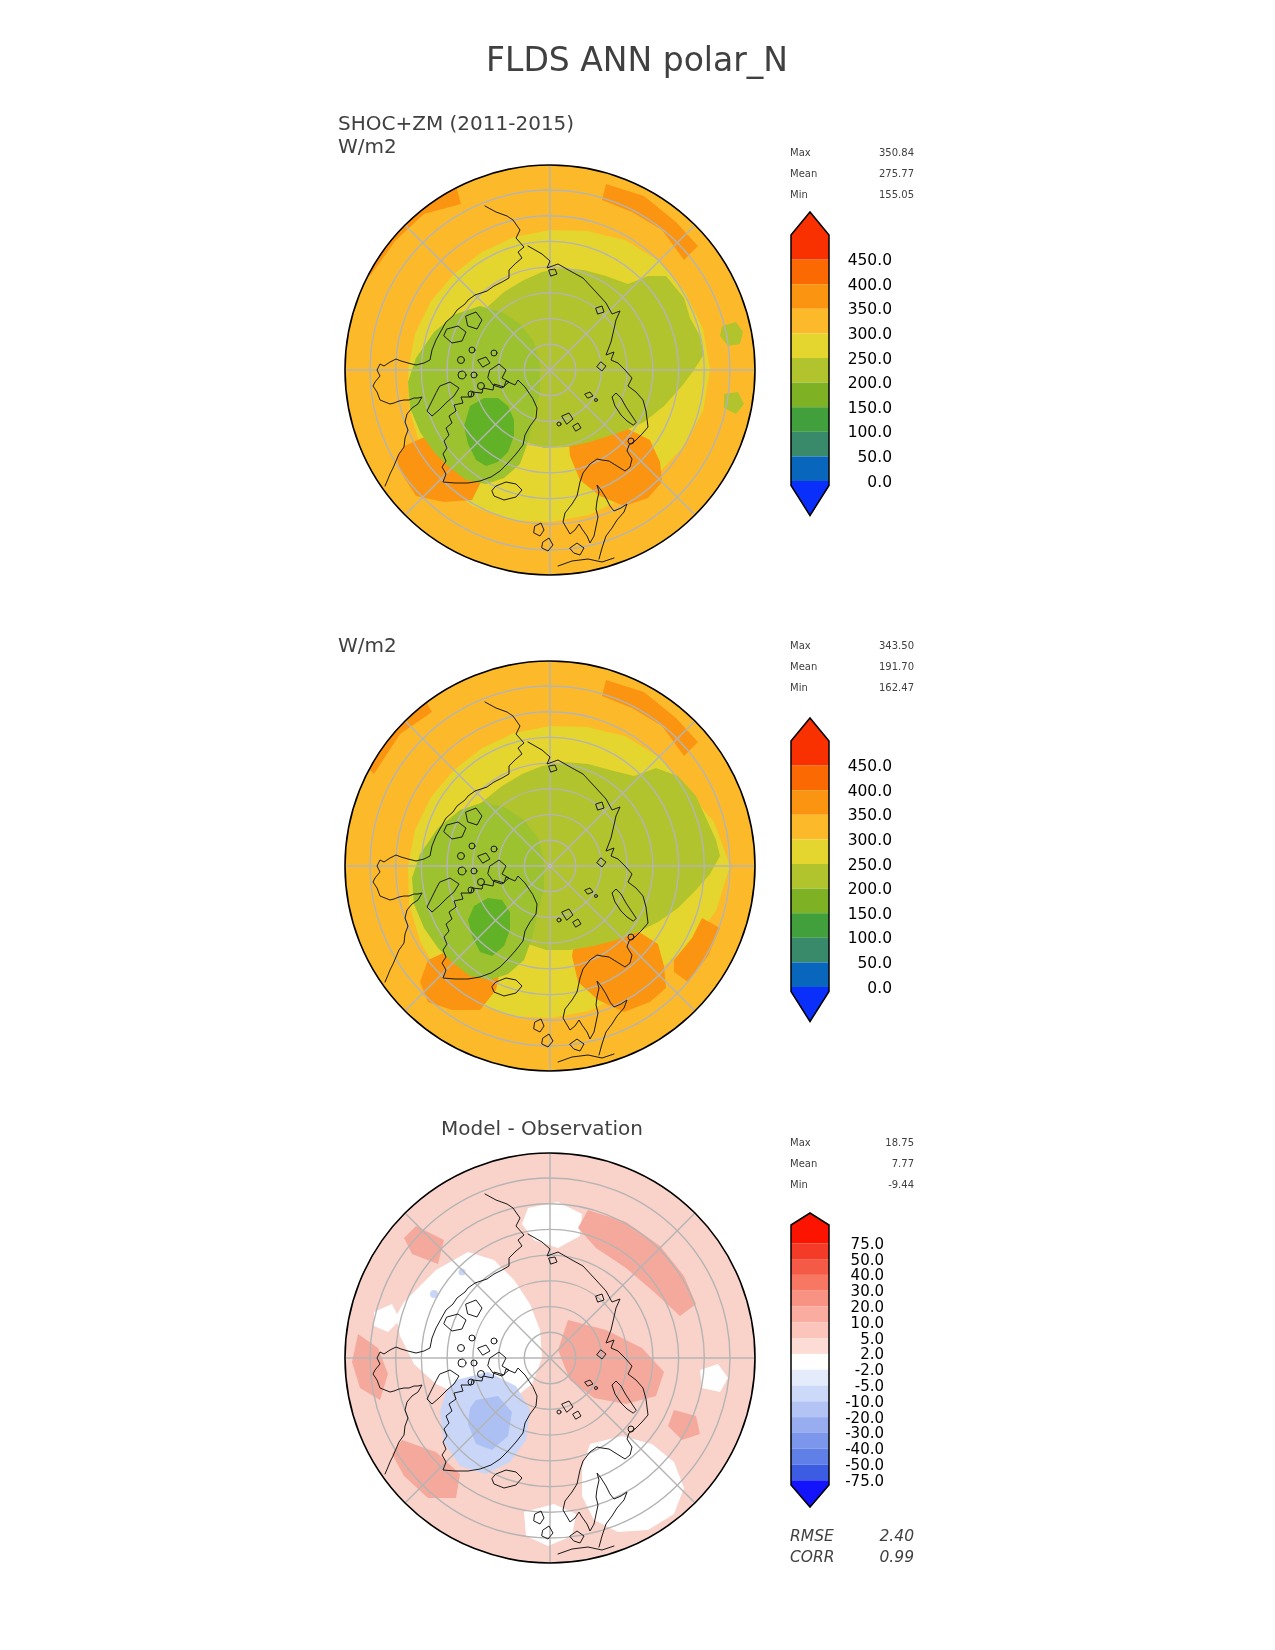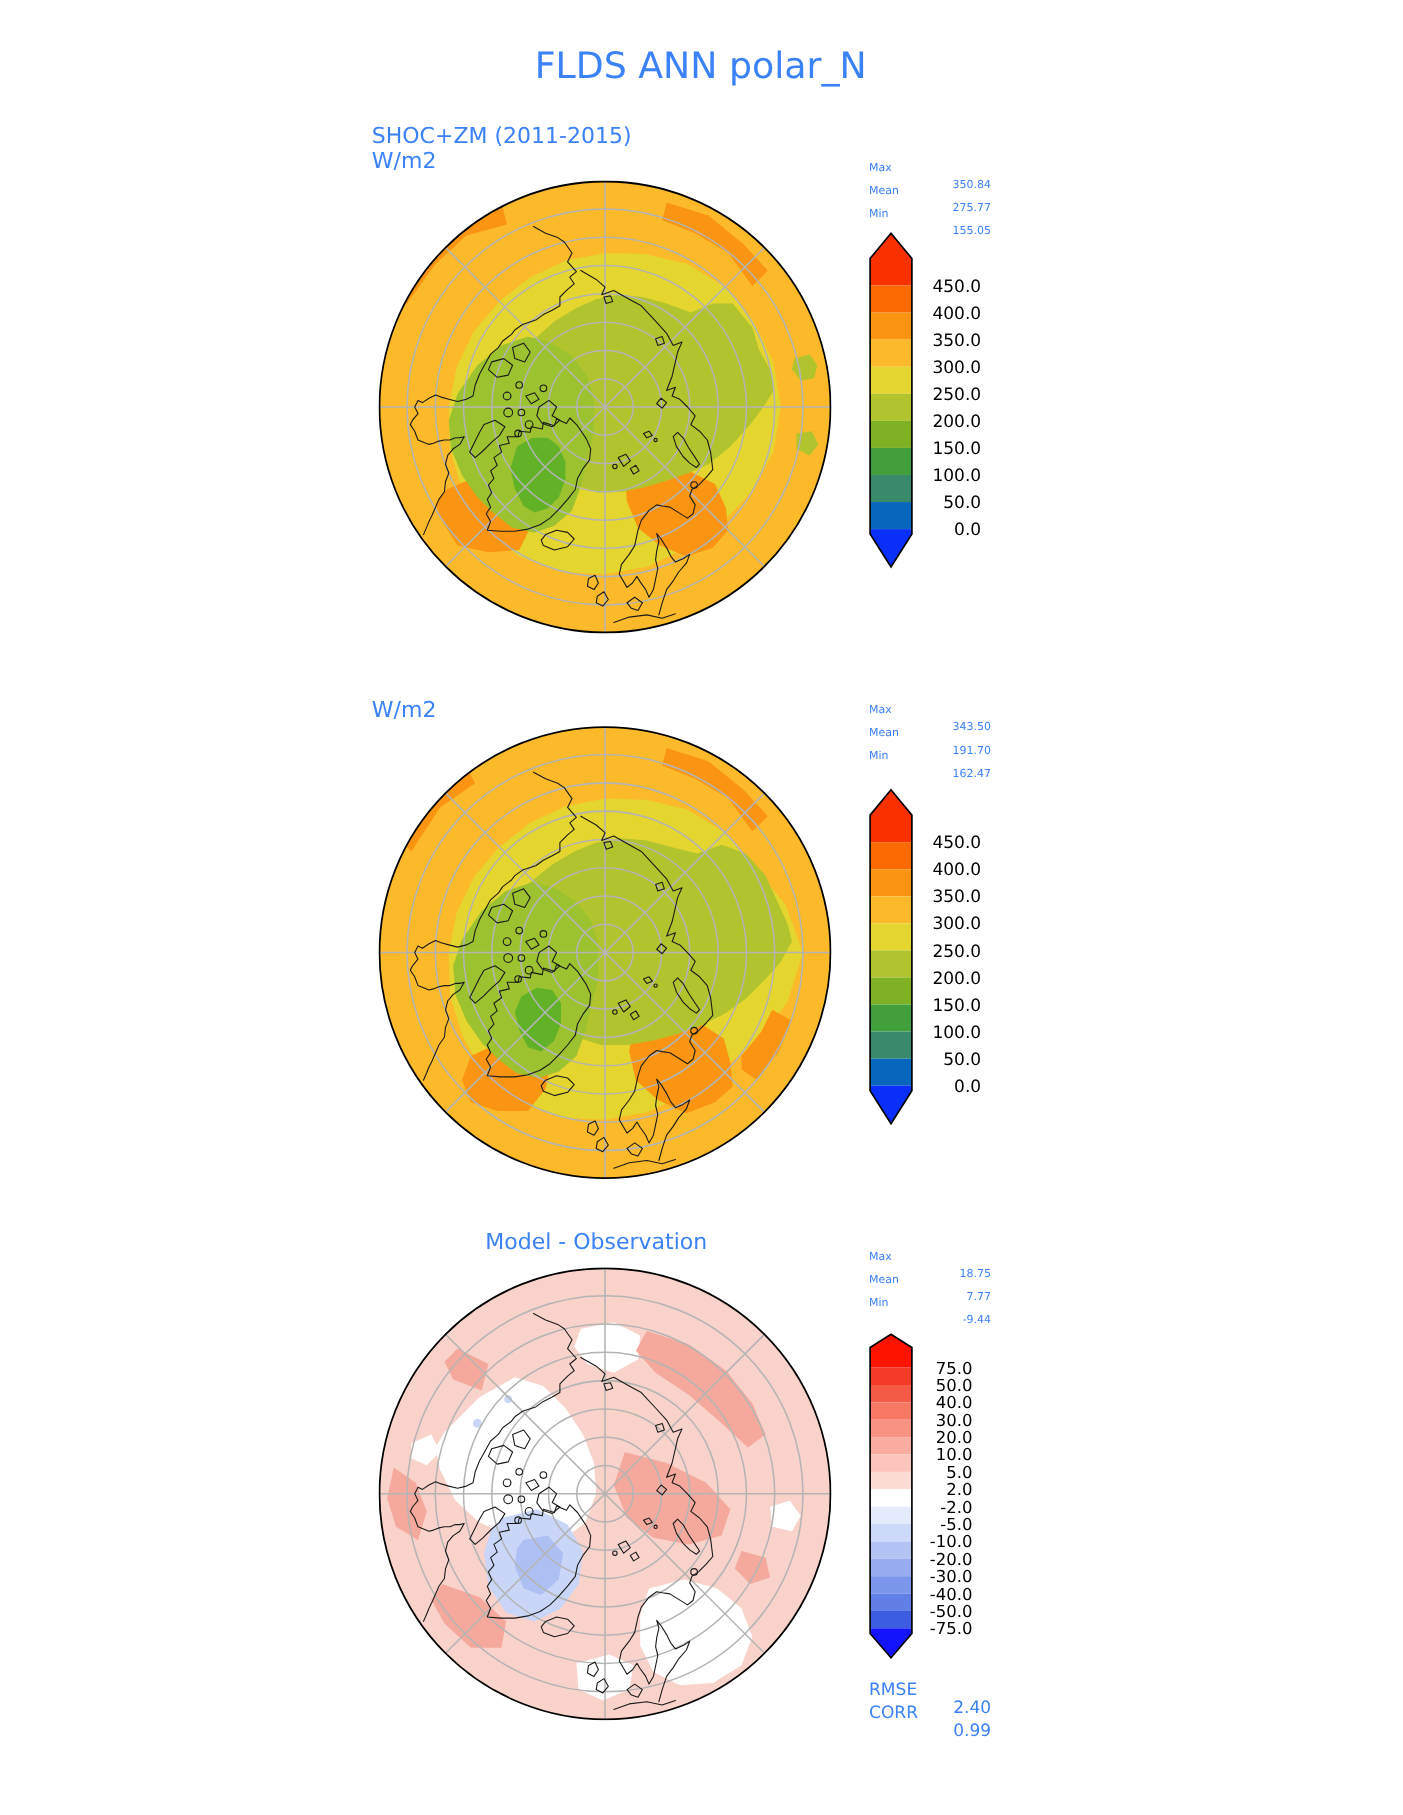--- a/index.html
+++ b/index.html
@@ -1,25 +1,25 @@
 <!DOCTYPE html>
 <html><head>
 <meta charset="utf-8">
 <style>
   html,body{margin:0;padding:0;background:#fff;}
   #page{position:relative;width:1275px;height:1650px;background:#ffffff;overflow:hidden;
-        font-family:"DejaVu Sans","Liberation Sans",sans-serif;color:#3b82f6;}
+        font-family:"DejaVu Sans","Liberation Sans",sans-serif;color:#404040;}
   .abs{position:absolute;}
   #main-title{left:0;top:40px;width:1274px;text-align:center;font-size:33px;}
   .panel-label{left:338px;font-size:20px;white-space:nowrap;}
   .stats{left:790px;width:128px;font-size:10px;}
   .srow{position:relative;height:21px;}
   .srow .slabel{position:absolute;left:0;}
-  .srow .sval{position:absolute;right:17px;margin-top:16px;}
-  .metrics{left:790px;width:128px;font-size:15.5px;}
+  .srow .sval{position:absolute;right:4px;}
+  .metrics{left:790px;width:128px;font-size:15.5px;font-style:italic;}
   #diff-title{left:336px;top:1116px;width:412px;text-align:center;font-size:20px;}
   svg text{font-family:"DejaVu Sans","Liberation Sans",sans-serif;}
   .map{position:absolute;width:412px;height:412px;}
   .cbar{position:absolute;width:150px;}
 </style>
 </head>
 <body>
 
 <div id="page">
 

